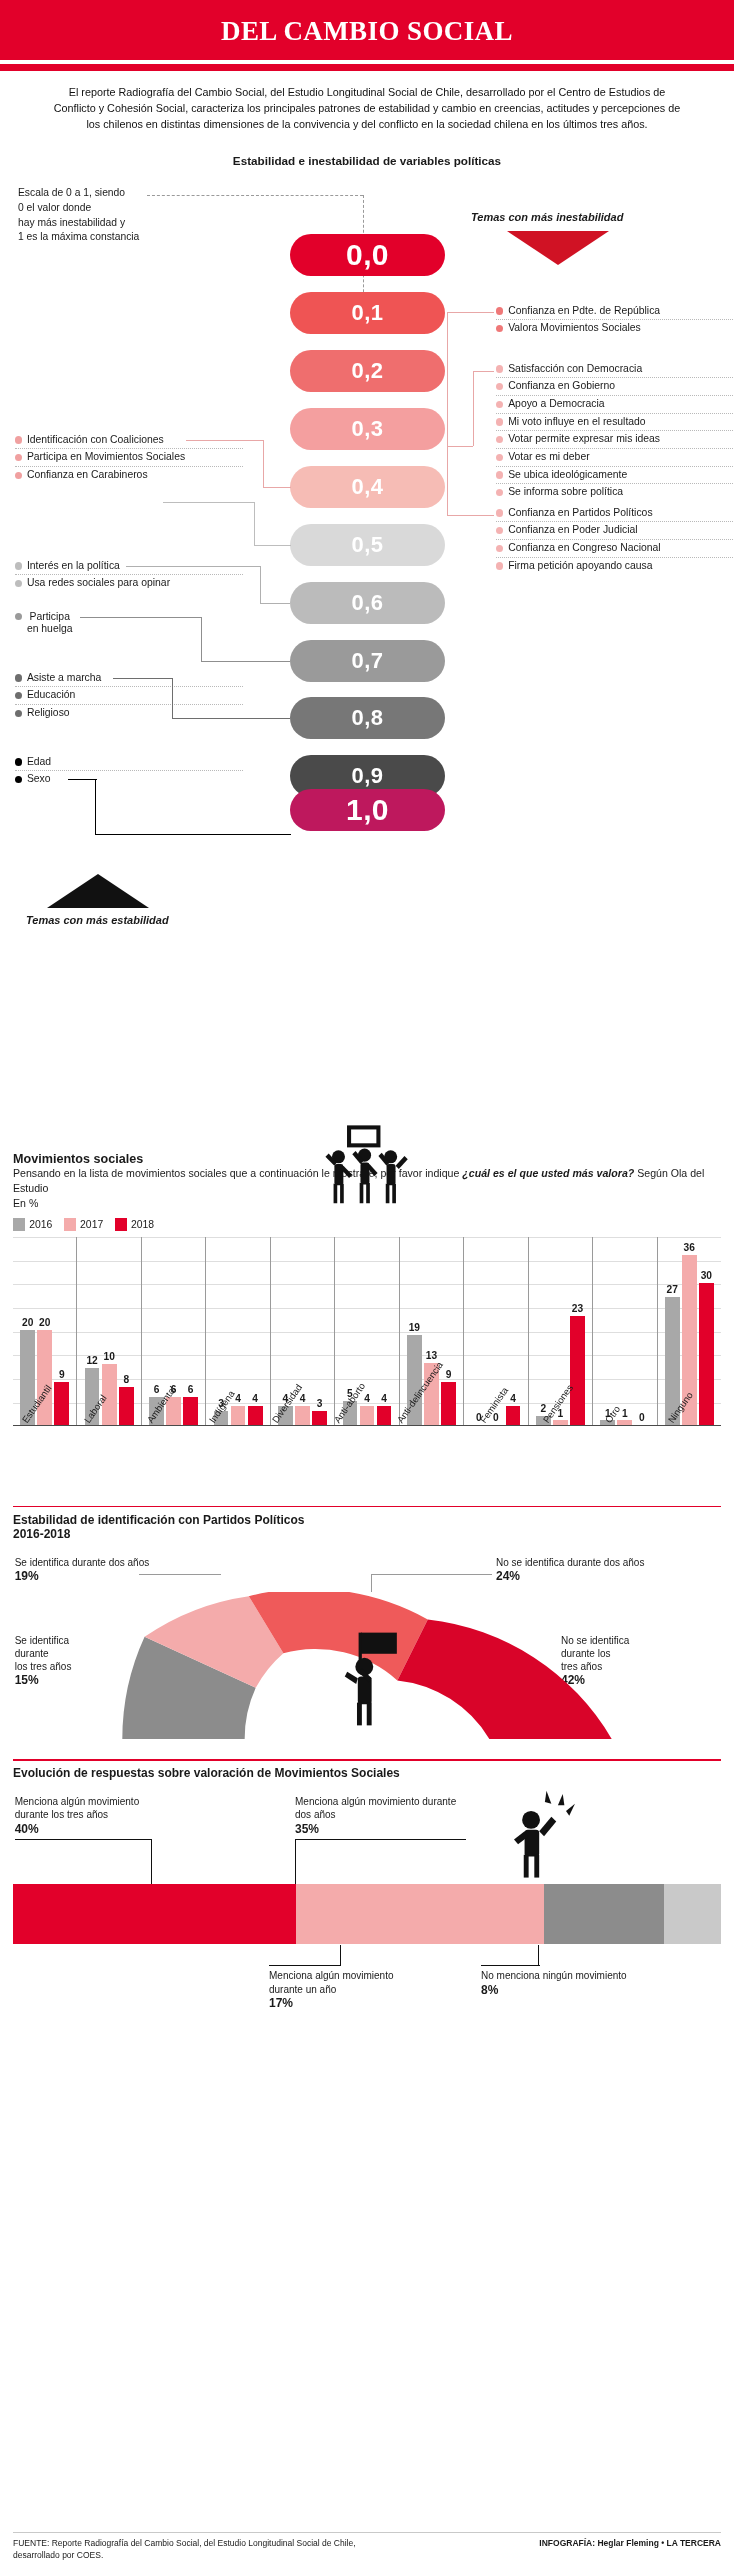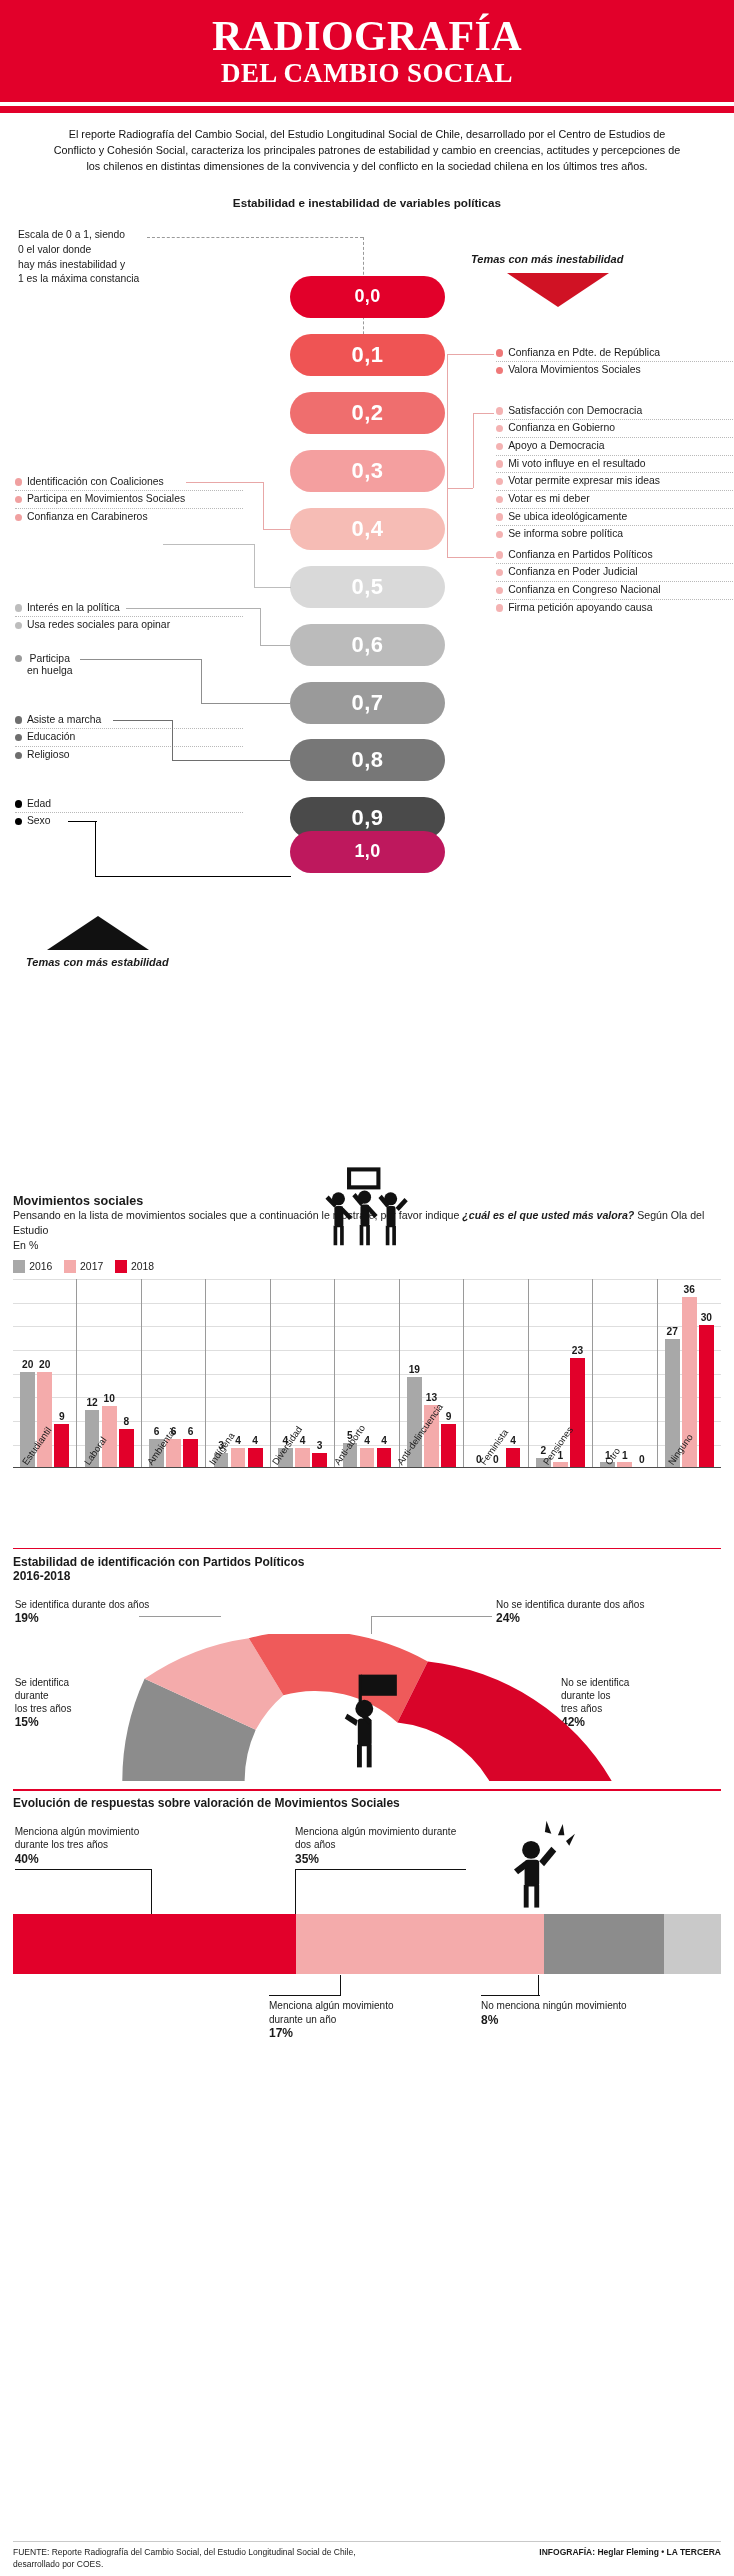--- a/index.html
+++ b/index.html
@@ -75,21 +75,21 @@
     height: 42px;
     border-radius: 21px;
     color: #fff;
     font-weight: bold;
     display: flex;
     align-items: center;
     justify-content: center;
     font-size: 22px;
     letter-spacing: 0.4px;
   }
-  .pill.big { font-size: 18px; }
+  .pill.big { font-size: 30px; }
 
   .dash-vline {
     position: absolute;
     border-left: 0.8px dashed #9a9a9a;
     left: 208px;
   }
   .dash-hline {
     position: absolute;
     border-top: 0.8px dashed #9a9a9a;
   }
@@ -222,21 +222,20 @@
   .footer {
     display: flex; justify-content: space-between;
     font-size: 8.5px; padding: 5.7px 13px 0; line-height: 1.35;
   }
   .footer-right { font-weight: bold; text-align: right; white-space: nowrap; }
 </style>
 </head>
 <body>
 
 <div class="header">
-  <div class="header-title">RADIOGRAFÍA</div>
   <div class="header-sub">DEL CAMBIO SOCIAL</div>
 </div>
 <div class="header-rule-white"></div>
 <div class="header-rule-red"></div>
 
 <div class="intro">El reporte Radiografía del Cambio Social, del Estudio Longitudinal Social de Chile, desarrollado por el Centro de Estudios de Conflicto y Cohesión Social, caracteriza los principales patrones de estabilidad y cambio en creencias, actitudes y percepciones de los chilenos en distintas dimensiones de la convivencia y del conflicto en la sociedad chilena en los últimos tres años.</div>
 
 <div class="section-title-center">Estabilidad e inestabilidad de variables políticas</div>
 
 <div class="scale-wrap">
@@ -689,21 +688,21 @@
         <rect x="40" y="56" width="17" height="34" rx="4"></rect>
         <rect x="39" y="88" width="6" height="28"></rect>
         <rect x="51" y="88" width="6" height="28"></rect>
         <path d="M40 58 L27 50 L24 56 L38 65 Z"></path>
         <path d="M57 58 L45 46 L41 50 L53 63 Z"></path>
       </g>
     </svg>
   </div>
 </div>
 
-<div style="margin-top:2px;">
+<div style="margin-top:14px;">
   <div class="band-rule" style="margin:0 13px;"></div>
   <div style="padding:5.7px 13px 0;">
     <div class="sec-head">Evolución de respuestas sobre valoración de Movimientos Sociales</div>
   </div>
 
   <div class="stack-wrap" style="height:200px; position:relative;">
 
     <div class="stack-label" style="left:14.7px; top:14.7px; width:147px;">
       <span>Menciona algún movimiento durante  los tres años</span><b>40%</b>
     </div>
@@ -744,21 +743,21 @@
 
     <div class="stack-label" style="left:269px; top:189px; width:147px;">
       <span>Menciona algún movimiento durante un año</span><b>17%</b>
     </div>
     <div class="stack-label" style="left:481px; top:189px; width:147px;">
       <span>No menciona ningún movimiento</span><b>8%</b>
     </div>
   </div>
 </div>
 
-<div style="position:absolute; left:0; right:0; bottom:6px;">
+<div style="position:absolute; left:0; right:0; bottom:15px;">
   <div class="footer-rule" style="margin:0 13px;"></div>
   <div class="footer">
     <div style="white-space:pre-line;">FUENTE: Reporte Radiografía del Cambio Social, del Estudio Longitudinal Social de Chile,
 desarrollado por COES.</div>
     <div class="footer-right">INFOGRAFÍA: Heglar Fleming • LA TERCERA</div>
   </div>
 </div>
 
 
 </body></html>

